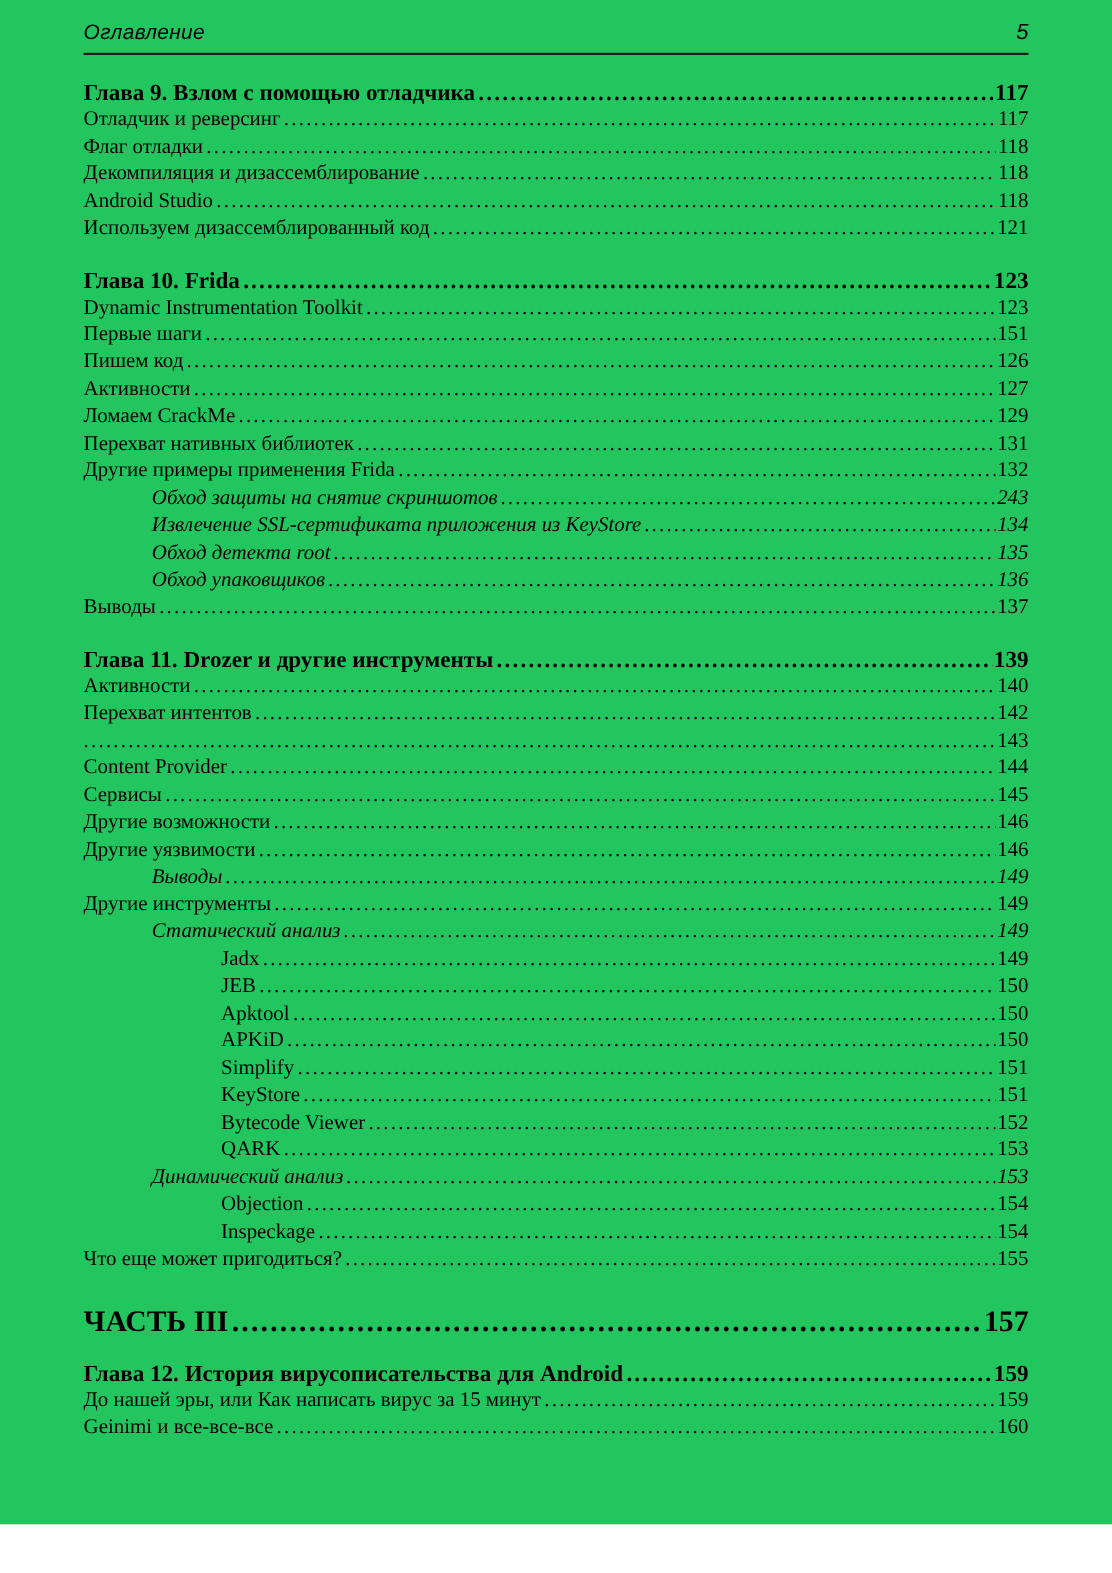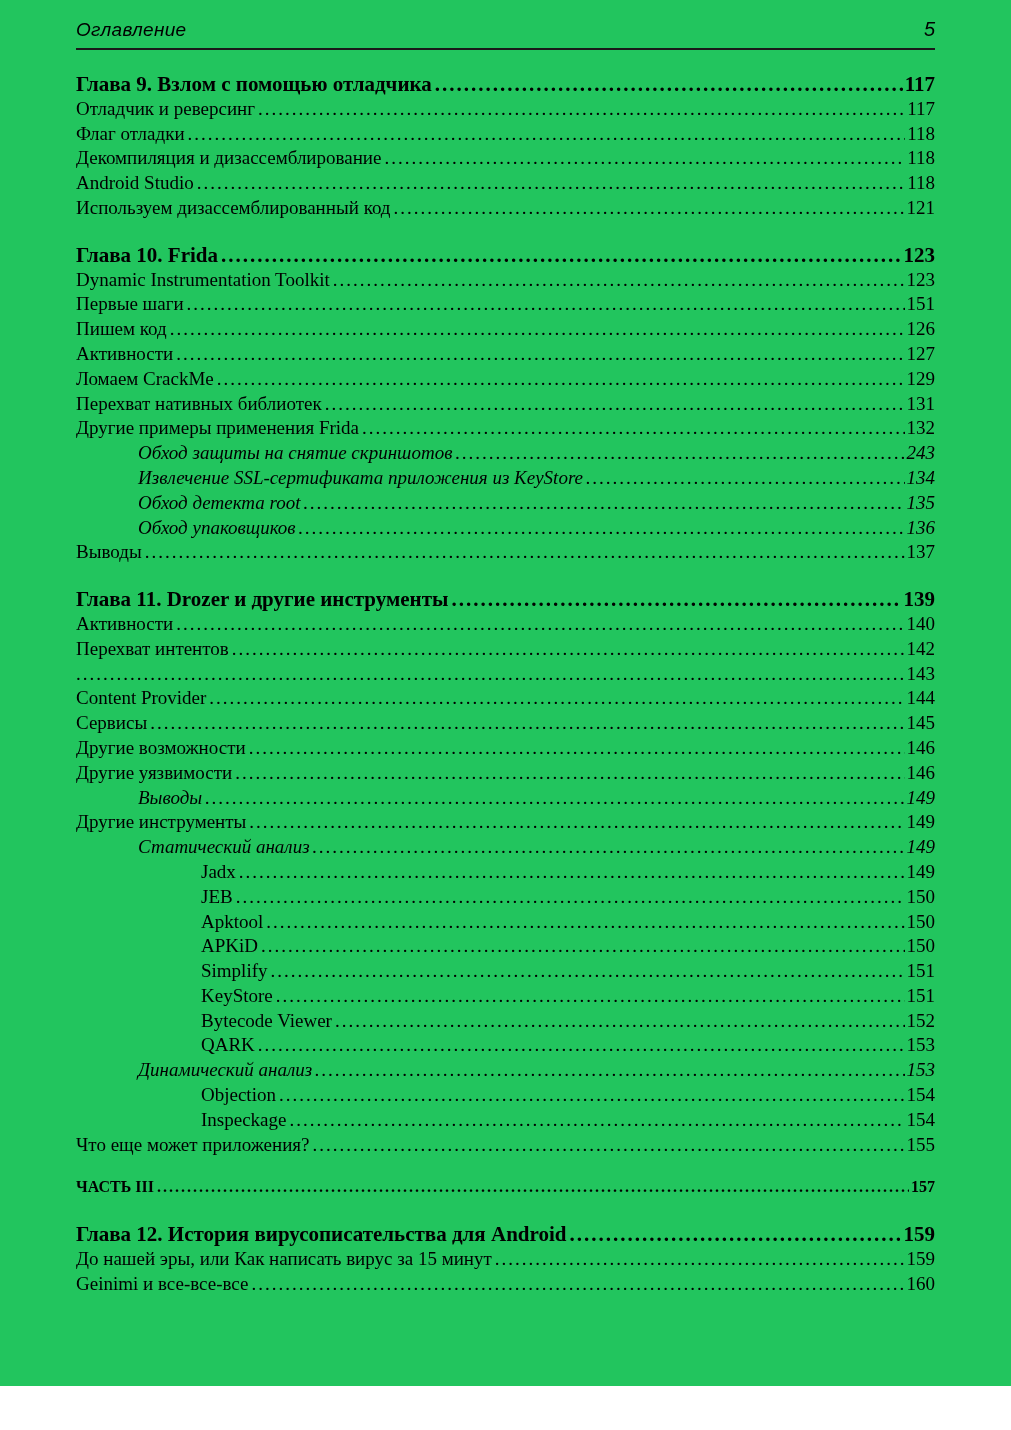--- a/index.html
+++ b/index.html
@@ -48,22 +48,22 @@
   }
   .toc-row.indent-1 { padding-left: 62px; font-style: italic; }
   .toc-row.indent-2 { padding-left: 125px; }
   .toc-row.chapter {
     font-weight: bold;
     font-size: 21px;
     margin-top: 22px;
   }
   .toc-row.part {
     font-weight: bold;
-    font-size: 16px;
-    margin-top: 18px;
+    font-size: 27px;
+    margin-top: 32px;
   }
   .toc-label {
     flex: 0 0 auto;
     padding-right: 3px;
   }
   .leader {
     flex: 1 1 auto;
     overflow: hidden;
     white-space: nowrap;
     min-width: 10px;
@@ -286,21 +286,21 @@
       <span class="toc-label">Objection</span>
       <span class="leader"></span>
       <span class="toc-page">154</span>
     </div>
       <div class="toc-row indent-2">
       <span class="toc-label">Inspeckage</span>
       <span class="leader"></span>
       <span class="toc-page">154</span>
     </div>
       <div class="toc-row indent-0">
-      <span class="toc-label">Что еще может приложения?</span>
+      <span class="toc-label">Что еще может пригодиться?</span>
       <span class="leader"></span>
       <span class="toc-page">155</span>
     </div>
       <div class="toc-row indent-0 part">
       <span class="toc-label">ЧАСТЬ III</span>
       <span class="leader"></span>
       <span class="toc-page">157</span>
     </div>
       <div class="toc-row indent-0 chapter">
       <span class="toc-label">Глава 12. История вирусописательства для Android</span>

